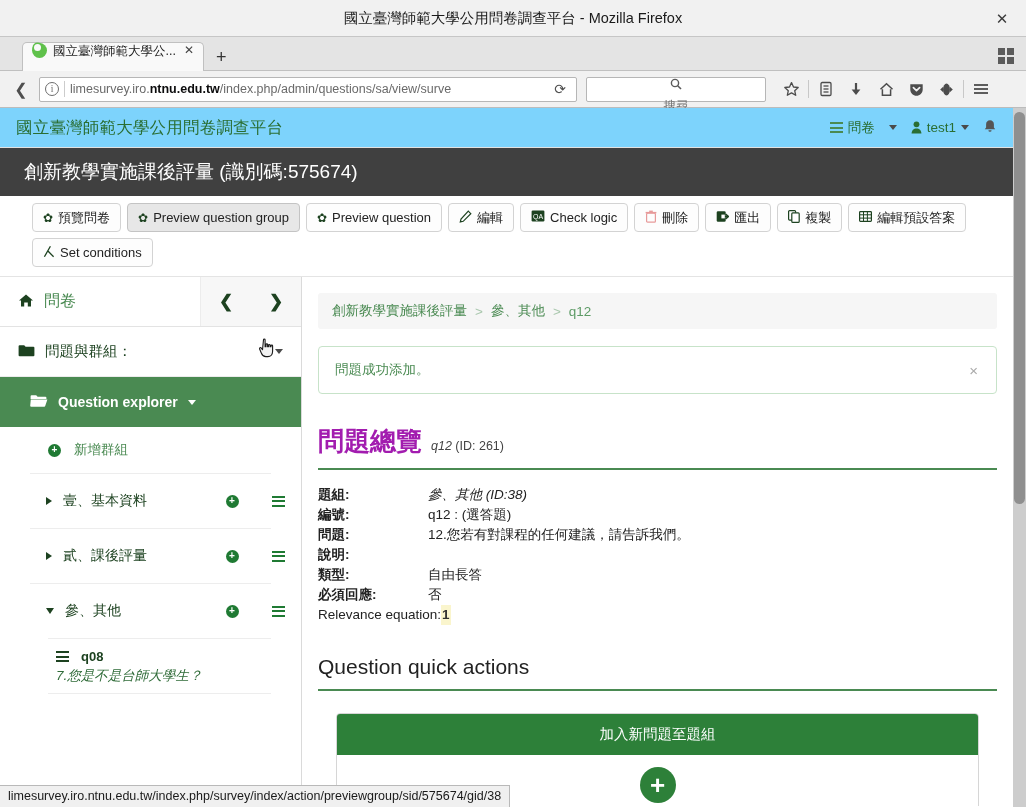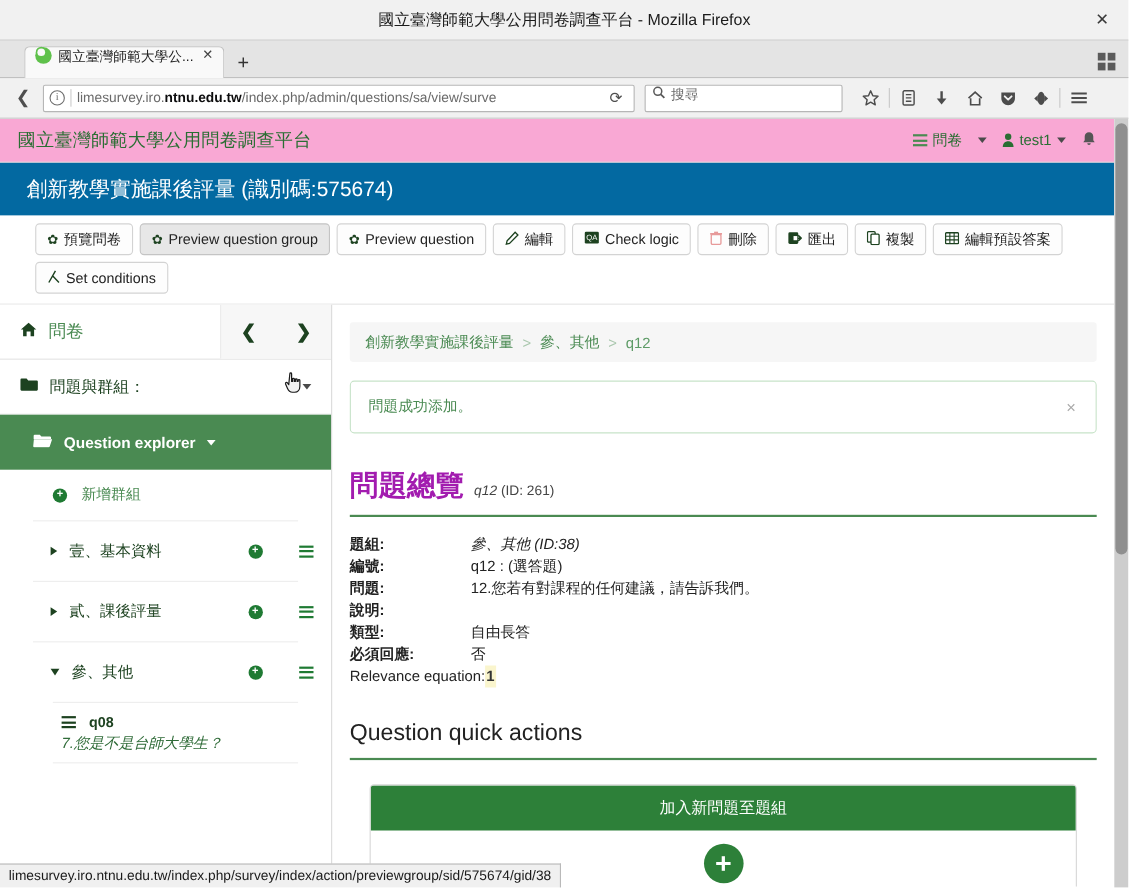--- a/index.html
+++ b/index.html
@@ -90,22 +90,23 @@
     flex:1;
   }
   .url-text b{color:#0c0c0d;font-weight:700;}
   .url-reload{
     width:22px;height:22px;display:flex;align-items:center;
     justify-content:center;color:#4f4f4f;font-size:14px;cursor:pointer;
     flex:0 0 auto;
   }
   .searchbox{
     width:180px;height:25px;background:#fff;border:1px solid #b6b6b6;
-    border-radius:2px;display:flex;padding:0 6px;gap:5px;
+    border-radius:2px;display:flex;align-items:center;padding:0 6px;gap:5px;
     margin-left:4px;
+    flex-direction:column;
   }
   .search-glass{ flex:0 0 auto; }
   .search-ph{font-size:12.5px;color:#6a6a6a;}
   .ff-icons{display:flex;align-items:center;gap:2px;margin-left:6px;}
   .ff-ico{
     width:28px;height:26px;display:flex;align-items:center;
     justify-content:center;cursor:pointer;color:#4c4c4c;
   }
   .ico-divider{width:1px;height:18px;background:#c8c8c8;margin:0 1px;}
 
@@ -113,41 +114,41 @@
   .viewport{
     position:relative;width:1026px;height:699px;
     background:#fff;overflow:hidden;
   }
   .page{
     position:absolute;inset:0 13px 0 0;overflow:hidden;background:#fff;
   }
 
   
   .app-nav{
-    height:40px;background:#f9a8d4;border-bottom:1px solid #e2e2e2;
+    height:40px;background:#7dd3fc;border-bottom:1px solid #e2e2e2;
     display:flex;align-items:center;padding:0 16px;
   }
   .brand{
     color:#2a6e33;font-size:16.5px;letter-spacing:.2px;
   }
   .app-nav-right{
     margin-left:auto;display:flex;align-items:center;gap:14px;
     color:#2a6e33;font-size:13.5px;
   }
   .nav-item{display:flex;align-items:center;gap:5px;cursor:pointer;}
   .caret{
     width:0;height:0;border-left:4px solid transparent;
     border-right:4px solid transparent;border-top:5px solid #4a4a4a;
     display:inline-block;
   }
   .bell{font-size:14px;color:#555;cursor:pointer;}
 
   
   .survey-bar{
-    background:#0369a1;color:#fff;height:48px;
+    background:#404040;color:#fff;height:48px;
     display:flex;align-items:center;padding:0 24px;
   }
   .survey-title{font-size:19px;font-weight:400;white-space:nowrap;}
 
   
   .toolbar{
     background:#fff;padding:7px 20px 9px 32px;
     display:flex;flex-wrap:wrap;gap:6px 6px;
     border-bottom:1px solid #e4e4e4;
   }

